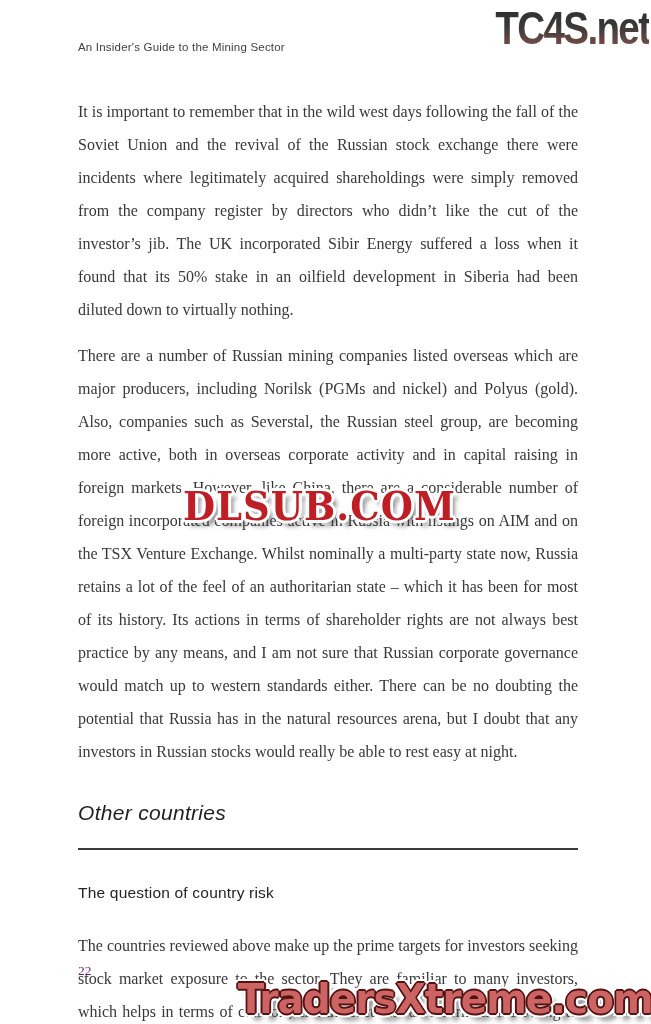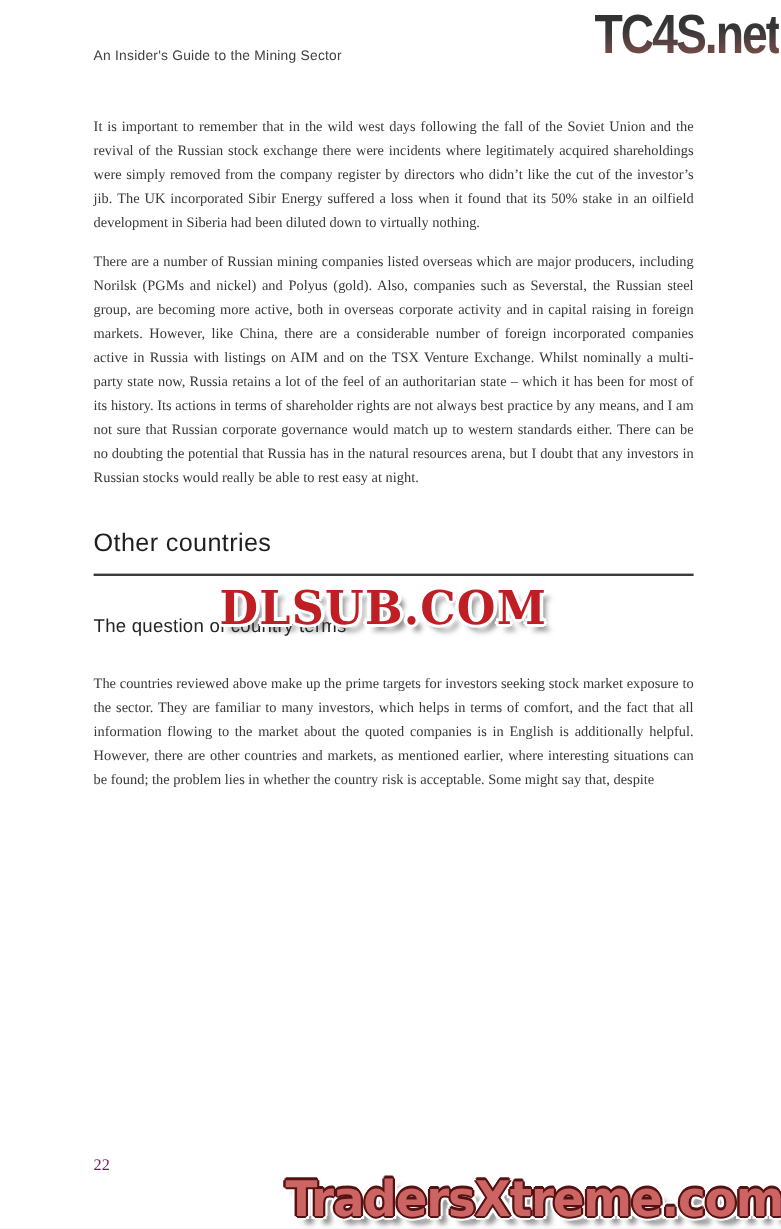--- a/index.html
+++ b/index.html
@@ -43,33 +43,34 @@
   }
   
   .body-col {
     position: absolute;
     left: 78px;
     top: 95px;
     width: 500px;
     color: #383838;
   }
   .body-col p {
-    font-size: 12px;
-    line-height: 20px;
+    font-size: 16px;
+    line-height: 33px;
     text-align: justify;
     margin-bottom: 13px;
   }
   .section-heading {
     font-family: "Liberation Sans", sans-serif;
     font-weight: 400;
     font-size: 21px;
     letter-spacing: 0.3px;
     color: #1f1f1f;
     margin-top: 33px;
-    margin-bottom: 13px;
+    margin-bottom: 23px;
+    font-style: italic;
   }
   .section-divider {
     border: none;
     border-top: 2px solid #3c3c3c;
     width: 100%;
     margin-bottom: 34px;
   }
   .subsection-heading {
     font-family: "Liberation Sans", sans-serif;
     font-weight: 400;
@@ -142,21 +143,21 @@
   <div class="tc4s-logo">TC4S.net</div>
 
   <div class="body-col">
     <p>It is important to remember that in the wild west days following the fall of the Soviet Union and the revival of the Russian stock exchange there were incidents where legitimately acquired shareholdings were simply removed from the company register by directors who didn’t like the cut of the investor’s jib. The UK incorporated Sibir Energy suffered a loss when it found that its 50% stake in an oilfield development in Siberia had been diluted down to virtually nothing.</p>
     <p>There are a number of Russian mining companies listed overseas which are major producers, including Norilsk (PGMs and nickel) and Polyus (gold). Also, companies such as Severstal, the Russian steel group, are becoming more active, both in overseas corporate activity and in capital raising in foreign markets. However, like China, there are a considerable number of foreign incorporated companies active in Russia with listings on AIM and on the TSX Venture Exchange. Whilst nominally a multi-party state now, Russia retains a lot of the feel of an authoritarian state – which it has been for most of its history. Its actions in terms of shareholder rights are not always best practice by any means, and I am not sure that Russian corporate governance would match up to western standards either. There can be no doubting the potential that Russia has in the natural resources arena, but I doubt that any investors in Russian stocks would really be able to rest easy at night.</p>
 
     <h1 class="section-heading">Other countries</h1>
 
     <hr class="section-divider">
 
-    <h2 class="subsection-heading">The question of country terms</h2>
+    <h2 class="subsection-heading">The question of country risk</h2>
 
     <p>The countries reviewed above make up the prime targets for investors seeking stock market exposure to the sector. They are familiar to many investors, which helps in terms of comfort, and the fact that all information flowing to the market about the quoted companies is in English is additionally helpful. However, there are other countries and markets, as mentioned earlier, where interesting situations can be found; the problem lies in whether the country risk is acceptable. Some might say that, despite</p>
   </div>
 
   <div class="dlsub-watermark">DLSUB.COM</div>
 
   <div class="page-number">22</div>
 
   <div class="tx-logo">TradersXtreme.com</div>
 

